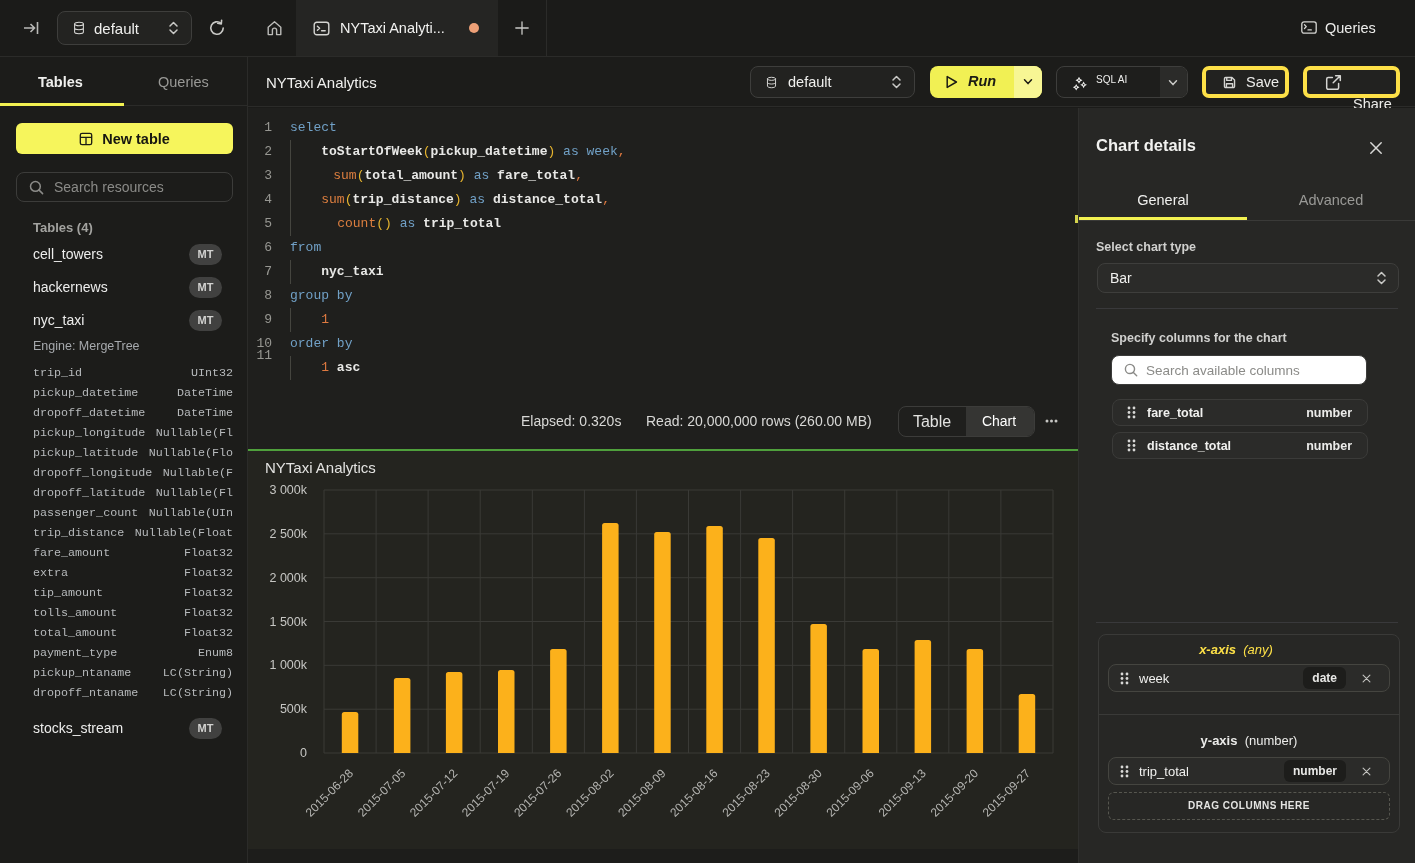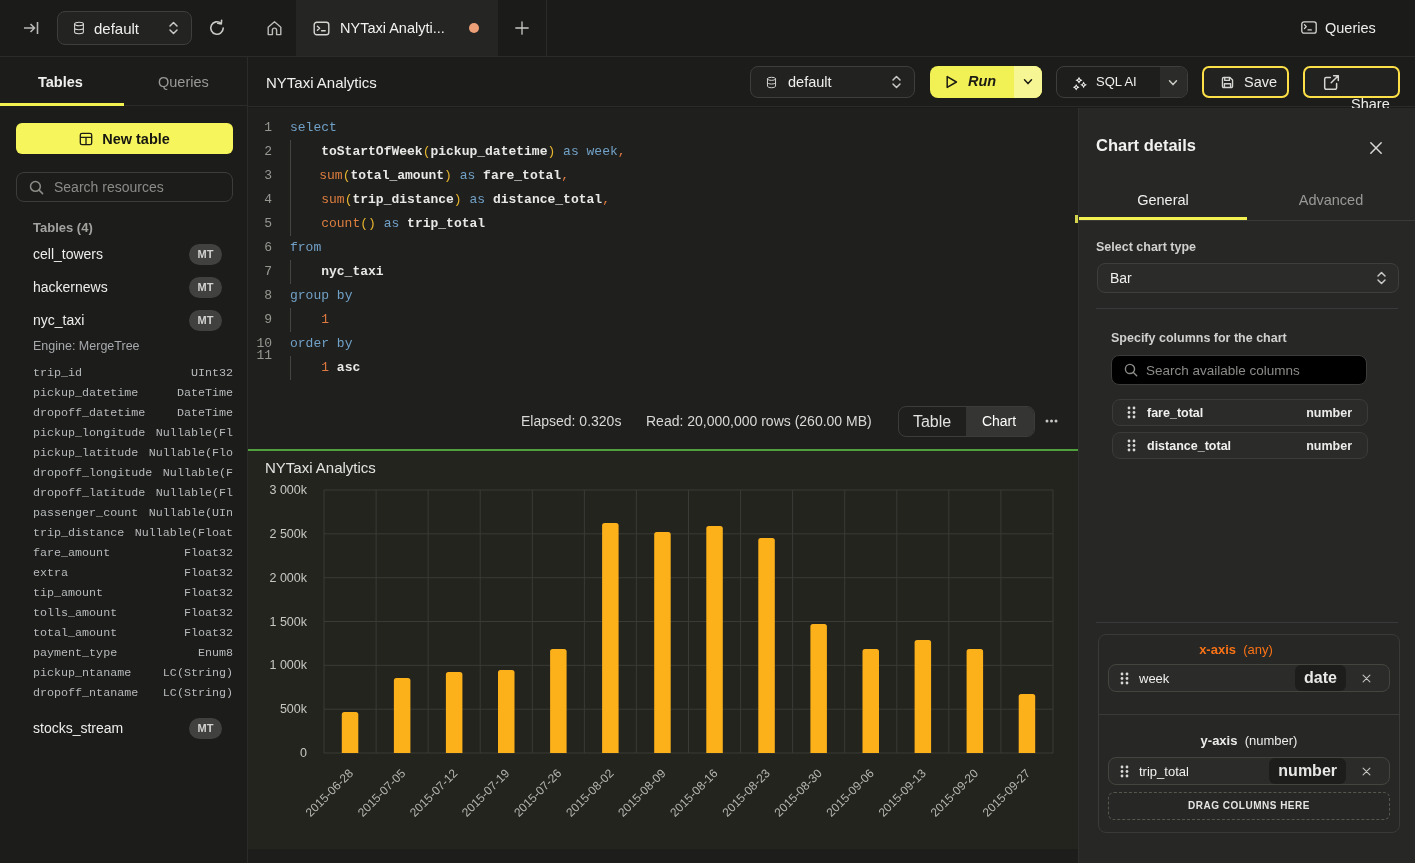--- a/index.html
+++ b/index.html
@@ -13,41 +13,41 @@
   
   #sidebar { left:0; top:57px; width:248px; height:806px; background:#1c1c1a; border-right:1px solid #2b2b29; }
   #sidetabs { left:0; top:0; width:247px; height:49px; border-bottom:1px solid #2b2b29; }
   .yellowline { background:#f2f151; }
   .badge { position:absolute; width:33px; height:21px; border-radius:11px; background:#414140; color:#d2d2d0; font-size:11px; font-weight:bold; text-align:center; line-height:21px; }
   .tname { position:absolute; left:33px; color:#ededec; font-size:14px; }
   .colrow { position:absolute; left:33px; width:200px; color:#b7babc; font-size:11.7px; font-family:"Liberation Mono", monospace; white-space:pre; }
   .colrow b { float:right; font-weight:normal; }
   
   #mtoolbar { left:248px; top:57px; width:1167px; height:50px; background:#1c1c1a; border-bottom:1px solid #2b2b29; }
-  .btn { position:absolute; height:32px; border:2px solid #fde047; border-radius:7px; background:#222220; display:flex; align-items:center; color:#ececea; font-size:14px; }
+  .btn { position:absolute; height:32px; border:4px solid #fde047; border-radius:7px; background:#222220; display:flex; align-items:center; color:#ececea; font-size:14px; }
   
   #editor { left:248px; top:108px; width:830px; height:289px; background:#1f1f1d; font-family:"Liberation Mono", monospace; font-size:13px; }
   .cl { position:absolute; left:0px; height:24px; line-height:24px; white-space:pre; color:#e6e6e4; }
   .ln { position:absolute; width:24px; text-align:right; height:24px; line-height:24px; color:#979792; font-size:13px; }
   .kw { color:#71a1c7; }
   .wb { color:#e8e8e6; font-weight:bold; }
   .fo { color:#de7f3f; }
   .pa { color:#e5b32e; }
   .cm { color:#de7940; }
   .guide { position:absolute; left:42px; width:1px; background:#45453f; }
   
   #resbar { left:248px; top:397px; width:830px; height:52px; background:#1f1f1d; }
   .input { border:1px solid #3c3c3a; border-radius:8px; display:flex; align-items:center; color:#8b8b88; }
   
   #chart { left:248px; top:451px; width:830px; height:398px; background:#24241f; }
   #chartstrip { left:248px; top:849px; width:830px; height:14px; background:#1d1d1b; }
   
   #rpanel { left:1078px; top:108px; width:337px; height:755px; background:#272725; border-left:1px solid #2f2f2d; }
   .rp { position:absolute; }
-  .pill { background:#1d1d1b; border-radius:6px; color:#e8e8e6; font-size:16px; font-weight:bold; padding:4px 9px; }
+  .pill { background:#1d1d1b; border-radius:6px; color:#e8e8e6; font-size:12px; font-weight:bold; padding:4px 9px; }
   .fieldrow { position:absolute; border:1px solid #454540; border-radius:8px; background:#2b2b29; display:flex; align-items:center; }
 </style>
 </head>
 <body>
 
 <div id="topbar" class="abs"></div>
 
 <svg class="abs" style="left:22px;top:19px;" width="18" height="18" viewBox="0 0 18 18" fill="none" stroke="#b9b9b6" stroke-width="1.6">
     <path d="M2 9 H12 M8.5 5 L12.5 9 L8.5 13 M15.5 3 V15"></path>
   </svg>
@@ -164,21 +164,21 @@
   <svg style="position:absolute;right:8px;top:11px;" width="12" height="10" viewBox="0 0 12 10" fill="none" stroke="#1c1c14" stroke-width="1.5" stroke-linecap="round" stroke-linejoin="round">
       <path d="M2.5 2.8 L6 6.6 L9.5 2.8"></path>
     </svg>
 </div>
 
 <div class="abs" style="left:1056px;top:66px;width:132px;height:32px;border-radius:8px;border:1px solid #3e3e3c;background:#1e1e1c;overflow:hidden;">
   <div style="position:absolute;right:0;top:0;width:27px;height:32px;background:#2b2b29;"></div>
   <svg style="position:absolute;left:13px;top:6px;" width="19" height="19" viewBox="0 0 19 19">
       <path fill-rule="evenodd" d="M9 3.7 Q9.7 6.5 12.5 7.2 Q9.7 7.9 9 10.7 Q8.3 7.9 5.5 7.2 Q8.3 6.5 9 3.7 Z M9 6.25 L9.95 7.2 L9 8.15 L8.05 7.2 Z M6.2 10.899999999999999 Q6.86 13.54 9.5 14.2 Q6.86 14.86 6.2 17.5 Q5.54 14.86 2.9000000000000004 14.2 Q5.54 13.54 6.2 10.899999999999999 Z M6.2 13.25 L7.15 14.2 L6.2 15.149999999999999 L5.25 14.2 Z M13.6 8.4 Q14.28 11.120000000000001 17.0 11.8 Q14.28 12.48 13.6 15.200000000000001 Q12.92 12.48 10.2 11.8 Q12.92 11.120000000000001 13.6 8.4 Z M13.6 10.850000000000001 L14.549999999999999 11.8 L13.6 12.75 L12.65 11.8 Z" fill="#eeeeec"></path>
     </svg>
-  <span style="position:absolute;left:39px;top:7px;font-size:13px;color:#f0f0ee;">SQL AI</span>
+  <span style="position:absolute;left:39px;top:7px;font-size:10px;color:#f0f0ee;">SQL AI</span>
   <svg style="position:absolute;right:8px;top:11px;" width="12" height="10" viewBox="0 0 12 10" fill="none" stroke="#c9c9c6" stroke-width="1.5" stroke-linecap="round" stroke-linejoin="round">
       <path d="M2.5 2.8 L6 6.6 L9.5 2.8"></path>
     </svg>
 </div>
 
 <div class="btn" style="left:1202px;top:66px;width:87px;">
   <svg style="margin-left:17px;" width="13" height="13" viewBox="0 0 16 16" fill="none" stroke="#d5d5d2" stroke-width="1.7" stroke-linejoin="round">
       <path d="M1.8 3.3 a1.5 1.5 0 0 1 1.5 -1.5 H11 L14.2 5 V12.7 a1.5 1.5 0 0 1 -1.5 1.5 H3.3 a1.5 1.5 0 0 1 -1.5 -1.5 Z"></path>
       <path d="M4.6 1.8 V5.4 H10.4 V1.8 M4.2 14.2 V9.6 H11.8 V14.2"></path>
     </svg>
@@ -192,25 +192,25 @@
     </svg>
   <span style="margin-left:11px;font-size:14.5px;margin-top:44px;">Share</span>
 </div>
 
 <div id="editor" class="abs">
   <div class="ln" style="top:8px;">1</div>
     <div class="cl" style="left:42px;top:8px;"><span class="kw">select</span></div>
   <div class="ln" style="top:32px;">2</div>
     <div class="cl" style="left:42px;top:32px;">    <span class="wb">toStartOfWeek</span><span class="pa">(</span><span class="wb">pickup_datetime</span><span class="pa">)</span> <span class="kw">as</span> <span class="kw">week</span><span class="cm">,</span></div>
   <div class="ln" style="top:56px;">3</div>
-    <div class="cl" style="left:40px;top:56px;">    <span class="fo">sum</span><span class="pa">(</span><span class="wb">total_amount</span><span class="pa">)</span> <span class="kw">as</span> <span class="wb">fare_total</span><span class="cm">,</span></div>
+    <div class="cl" style="left:54px;top:56px;">    <span class="fo">sum</span><span class="pa">(</span><span class="wb">total_amount</span><span class="pa">)</span> <span class="kw">as</span> <span class="wb">fare_total</span><span class="cm">,</span></div>
   <div class="ln" style="top:80px;">4</div>
     <div class="cl" style="left:42px;top:80px;">    <span class="fo">sum</span><span class="pa">(</span><span class="wb">trip_distance</span><span class="pa">)</span> <span class="kw">as</span> <span class="wb">distance_total</span><span class="cm">,</span></div>
   <div class="ln" style="top:104px;">5</div>
-    <div class="cl" style="left:42px;top:104px;">    <span class="fo">count</span><span class="pa">()</span> <span class="kw">as</span> <span class="wb">trip_total</span></div>
+    <div class="cl" style="left:42px;top:104px;padding-left:16px;">    <span class="fo">count</span><span class="pa">()</span> <span class="kw">as</span> <span class="wb">trip_total</span></div>
   <div class="ln" style="top:128px;">6</div>
     <div class="cl" style="left:42px;top:128px;"><span class="kw">from</span></div>
   <div class="ln" style="top:152px;">7</div>
     <div class="cl" style="left:42px;top:152px;">    <span class="wb">nyc_taxi</span></div>
   <div class="ln" style="top:176px;">8</div>
     <div class="cl" style="left:42px;top:176px;"><span class="kw">group</span> <span class="kw">by</span></div>
   <div class="ln" style="top:200px;">9</div>
     <div class="cl" style="left:42px;top:200px;">    <span class="cm">1</span></div>
   <div class="ln" style="top:224px;">10</div>
     <div class="cl" style="left:42px;top:224px;"><span class="kw">order</span> <span class="kw">by</span></div>
@@ -313,21 +313,21 @@
   <div class="rp yellowline" style="left:0;top:109px;width:168px;height:3px;"></div>
   <div class="rp" style="left:17px;top:132px;font-size:12.5px;color:#d0d0ce;font-weight:bold;">Select chart type</div>
   <div class="rp select" style="left:18px;top:155px;width:302px;height:30px;background:#2b2b29;">
     <span style="margin-left:12px;font-size:14px;color:#f0f0ee;">Bar</span>
     <svg style="margin-left:auto;margin-right:11px;" width="11" height="14" viewBox="0 0 11 14" fill="none" stroke="#c9c9c6" stroke-width="1.5" stroke-linecap="round" stroke-linejoin="round">
         <path d="M2 5 L5.5 1.5 L9 5 M2 9 L5.5 12.5 L9 9"></path>
       </svg>
   </div>
   <div class="rp" style="left:17px;top:200px;width:302px;height:1px;background:#39393b;"></div>
   <div class="rp" style="left:32px;top:223px;font-size:12.5px;color:#d0d0ce;font-weight:bold;">Specify columns for the chart</div>
-  <div class="rp input" style="left:32px;top:247px;width:256px;height:30px;background:#000000;">
+  <div class="rp input" style="left:32px;top:247px;width:256px;height:30px;background:#ffffff;">
     <svg style="margin-left:12px;" width="14" height="14" viewBox="0 0 15 15" fill="none" stroke="#8b8b88" stroke-width="1.5">
         <circle cx="6.4" cy="6.4" r="4.9"></circle>
         <path d="M10.1 10.1 L13.6 13.6" stroke-linecap="round"></path>
       </svg>
     <span style="margin-left:8px;font-size:13.5px;">Search available columns</span>
   </div>
   <div class="fieldrow" style="left:33px;top:291px;width:256px;height:27px;border-color:#3b3b39;">
     <svg style="margin-left:14px;" width="9" height="13" viewBox="0 0 9 13" fill="#d8d8d6">
         <circle cx="2" cy="2" r="1.4"></circle>
         <circle cx="7" cy="2" r="1.4"></circle>
@@ -346,21 +346,21 @@
         <circle cx="2" cy="6.5" r="1.4"></circle>
         <circle cx="7" cy="6.5" r="1.4"></circle>
         <circle cx="2" cy="11" r="1.4"></circle>
         <circle cx="7" cy="11" r="1.4"></circle>
       </svg>
     <span style="margin-left:11px;font-size:12.5px;color:#f0f0ee;font-weight:bold;">distance_total</span>
     <span style="margin-left:auto;margin-right:15px;font-size:12.5px;color:#ececea;font-weight:bold;">number</span>
   </div>
   <div class="rp" style="left:17px;top:514px;width:302px;height:1px;background:#39393b;"></div>
   <div class="rp" style="left:19px;top:526px;width:302px;height:199px;border:1px solid #3a3a38;border-radius:8px;"></div>
-  <div class="rp" style="left:19px;top:534px;width:276px;text-align:center;font-size:13px;color:#f97316;"><b>x-axis</b> &nbsp;(any)</div>
+  <div class="rp" style="left:19px;top:534px;width:276px;text-align:center;font-size:13px;color:#fde047;font-style:italic;"><b>x-axis</b> &nbsp;(any)</div>
   <div class="fieldrow" style="left:29px;top:556px;width:282px;height:28px;">
     <svg style="margin-left:11px;" width="9" height="13" viewBox="0 0 9 13" fill="#d8d8d6">
         <circle cx="2" cy="2" r="1.4"></circle>
         <circle cx="7" cy="2" r="1.4"></circle>
         <circle cx="2" cy="6.5" r="1.4"></circle>
         <circle cx="7" cy="6.5" r="1.4"></circle>
         <circle cx="2" cy="11" r="1.4"></circle>
         <circle cx="7" cy="11" r="1.4"></circle>
       </svg>
     <span style="margin-left:10px;font-size:13px;color:#f0f0ee;">week</span>

